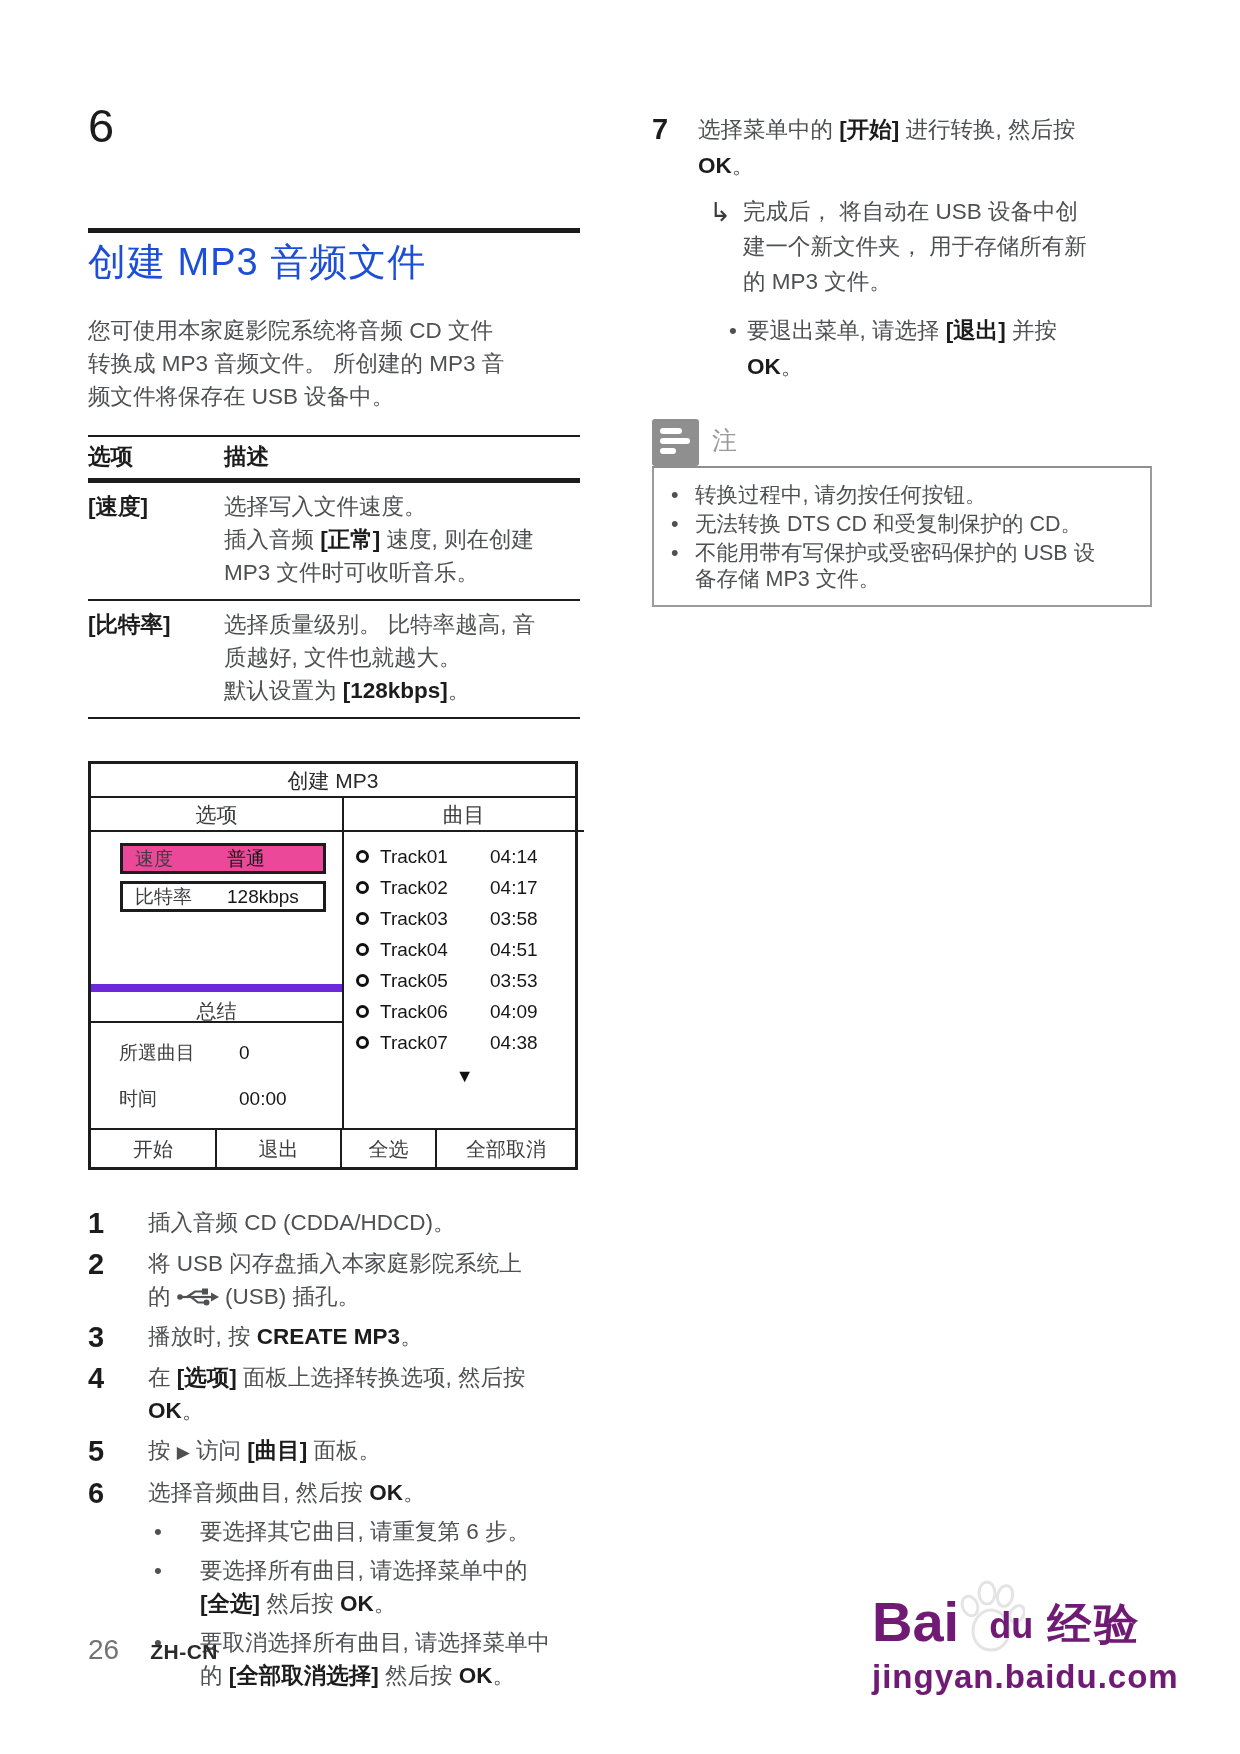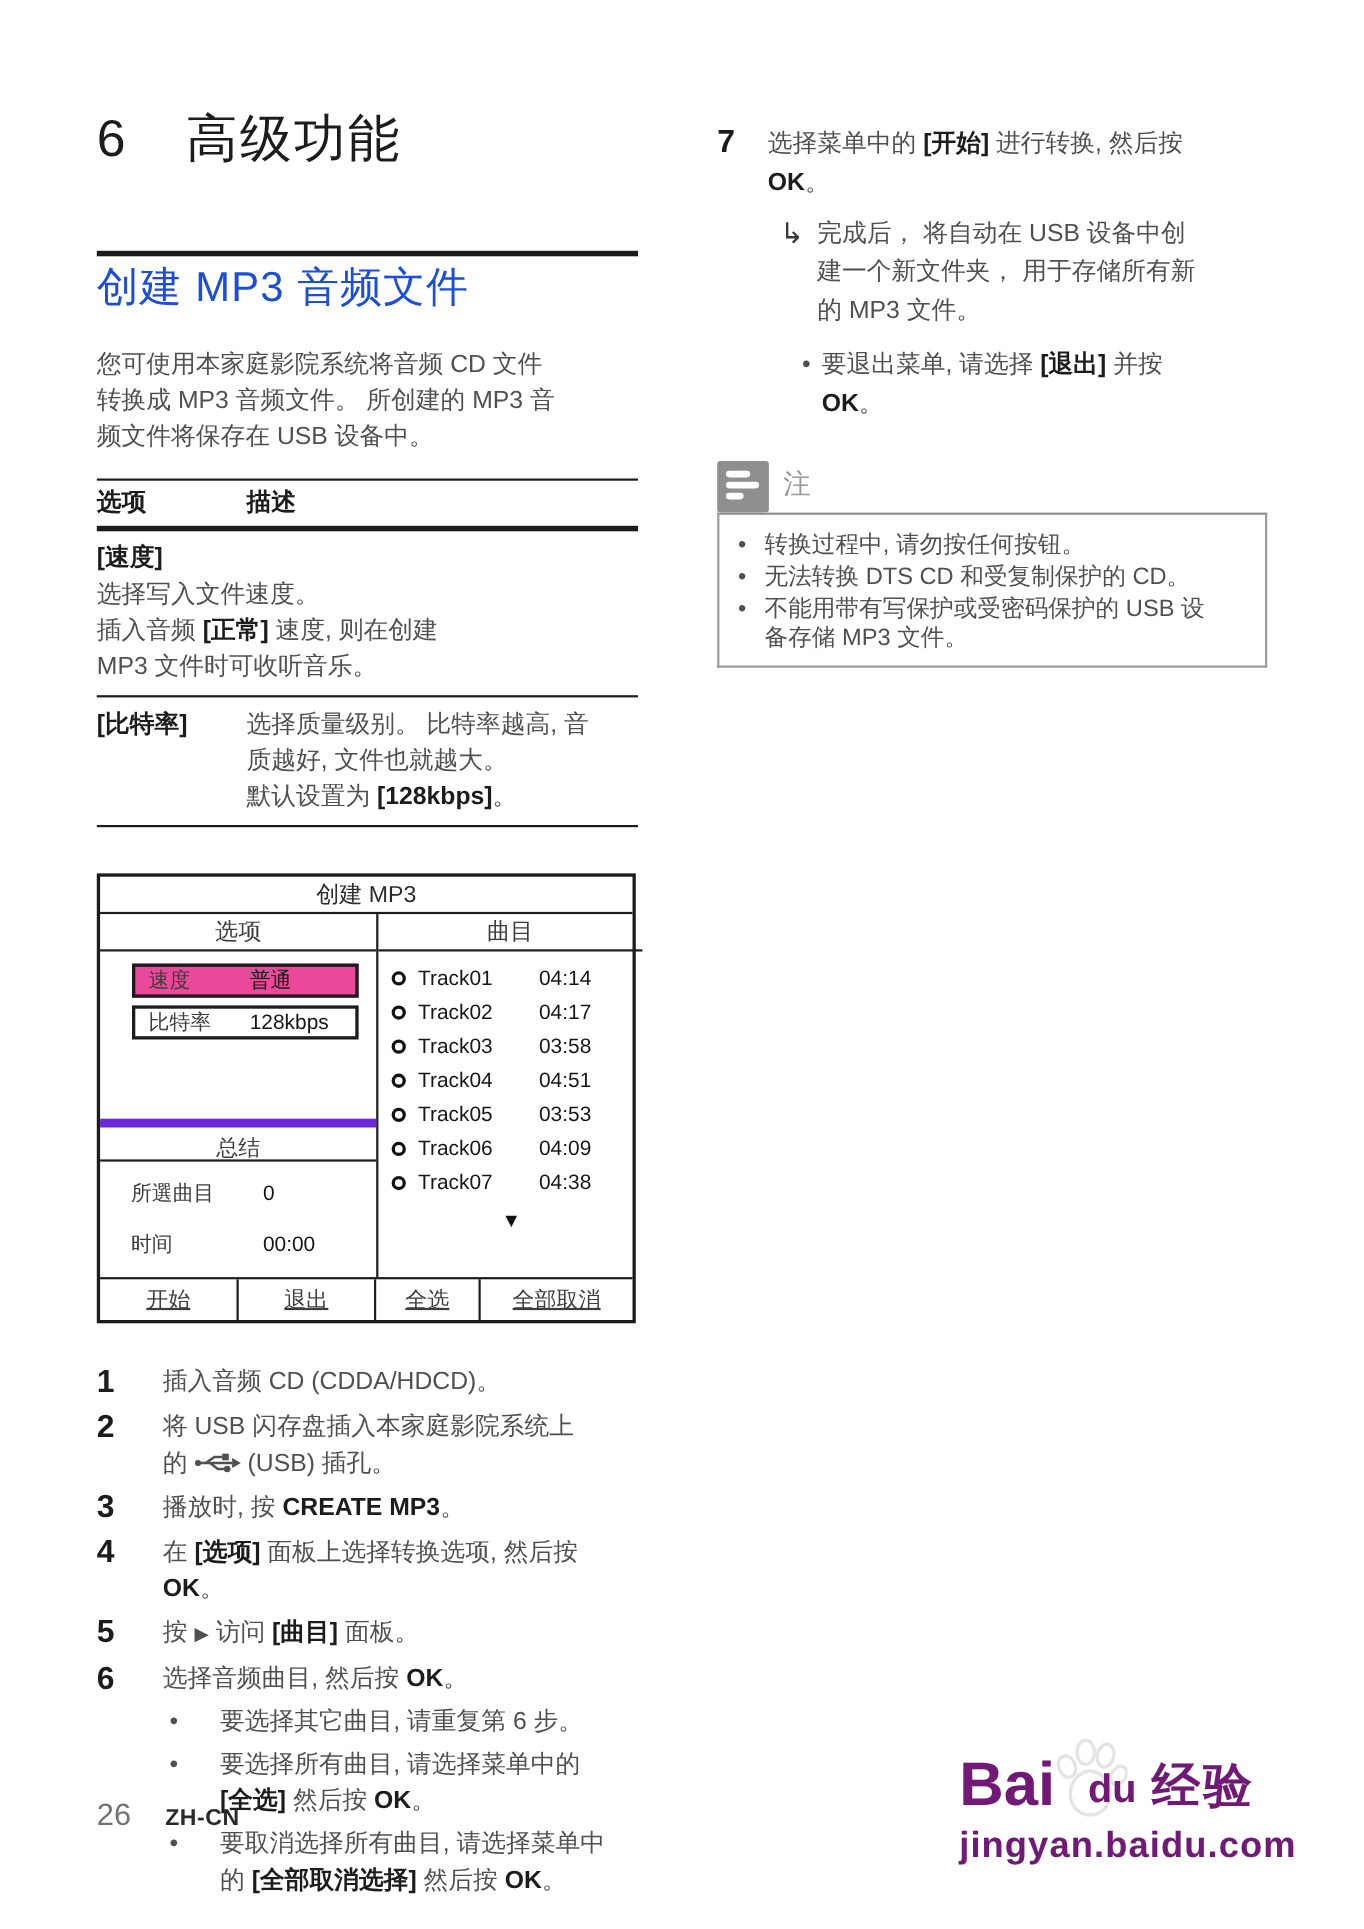--- a/index.html
+++ b/index.html
@@ -14,21 +14,21 @@
   .chapter-title { font-size:47px; line-height:52px; margin-left:55px; letter-spacing:2px; }
   .section-bar { margin-top:76px; height:5px; background:#1b1b1b; }
   .section-title { margin-top:9px; font-size:38px; line-height:40px; color:#1d4ed8; letter-spacing:1px; }
   .intro { margin-top:32px; white-space:pre-line; }
   b, .bold { color:#1c1c1c; font-weight:bold; }
 
   
   .tbl { margin-top:22px; border-top:2px solid #1c1c1c; border-bottom:2px solid #1c1c1c; }
   .tbl-head { display:flex; border-bottom:5px solid #1c1c1c; padding:3px 0 5px; font-weight:bold; color:#1c1c1c; }
   .tbl-row { display:flex; padding:7px 0 10px; }
-  .tbl-row.rule { border-bottom:2px solid #1c1c1c;flex-direction:column; }
+  .tbl-row.rule { border-bottom:2px solid #1c1c1c; }
   .tbl-c1 { width:136px; flex-shrink:0; font-weight:bold; color:#1c1c1c; }
   .tbl-c2 { flex:1; white-space:pre-line; }
 
   
   .dialog { margin-top:42px; width:490px; border:3px solid #1c1c1c; color:#3c3d3f; }
   .dlg-title { height:34px; line-height:34px; text-align:center; border-bottom:2px solid #1c1c1c; font-size:21px; color:#2a2a2a; }
   .dlg-body { display:flex; }
   .dlg-left { width:253px; border-right:2px solid #1c1c1c; flex-shrink:0; }
   .dlg-right { flex:1; }
   .dlg-colhead { height:34px; line-height:34px; text-align:center; border-bottom:2px solid #1c1c1c; font-size:21px; }
@@ -41,21 +41,21 @@
   .dlg-summary { padding:13px 11px 0 28px; font-size:19px; }
   .sum-row { display:flex; margin-bottom:13px; }
   .sum-label { width:120px; flex-shrink:0; }
   .sum-value { color:#161616; }
   .tracks { padding:9px 0 0 12px; }
   .track-row { display:flex; align-items:center; height:31px; font-size:19px; color:#161616; }
   .track-dot { width:13px; height:13px; border:3px solid #111; border-radius:50%; margin-right:11px; flex-shrink:0; }
   .track-name { width:110px; }
   .track-time { margin-left:auto; margin-right:46px; }
   .more-row { text-align:center; font-size:18px; color:#111; padding-right:10px; margin-top:2px; }
-  .dlg-buttons { display:flex; border-top:2px solid #1c1c1c; height:39px; line-height:39px; text-align:center; font-size:20px;text-decoration:underline; }
+  .dlg-buttons { display:flex; border-top:2px solid #1c1c1c; height:39px; line-height:39px; text-align:center; font-size:20px; }
   .dlg-btn { border-right:2px solid #1c1c1c; }
   .dlg-btn:last-child { border-right:none; }
   .bw1 { width:126px; } .bw2 { width:125px; } .bw3 { width:95px; } .bw4 { flex:1; }
 
   
   .steps { margin-top:36px; }
   .step { display:flex; margin-bottom:7px; }
   .step-num { width:60px; flex-shrink:0; font-size:29px; line-height:34px; font-weight:600; color:#1c1c1c; }
   .step-text { white-space:pre-line; flex:1; }
   .bullet { display:flex; margin-top:6px; }
@@ -102,21 +102,20 @@
 </style>
 </head>
 <body>
 
 <div class="sheet">
 
   <div class="col-left">
 
     <div class="chapter">
       <span class="chapter-num">6</span>
-      <span class="chapter-title">高级功能</span>
     </div>
 
     <div class="section-bar"></div>
     <div class="section-title">创建 MP3 音频文件</div>
 
     <div class="intro">您可使用本家庭影院系统将音频 CD 文件
 转换成 MP3 音频文件。 所创建的 MP3 音
 频文件将保存在 USB 设备中。</div>
 
     <div class="tbl">

